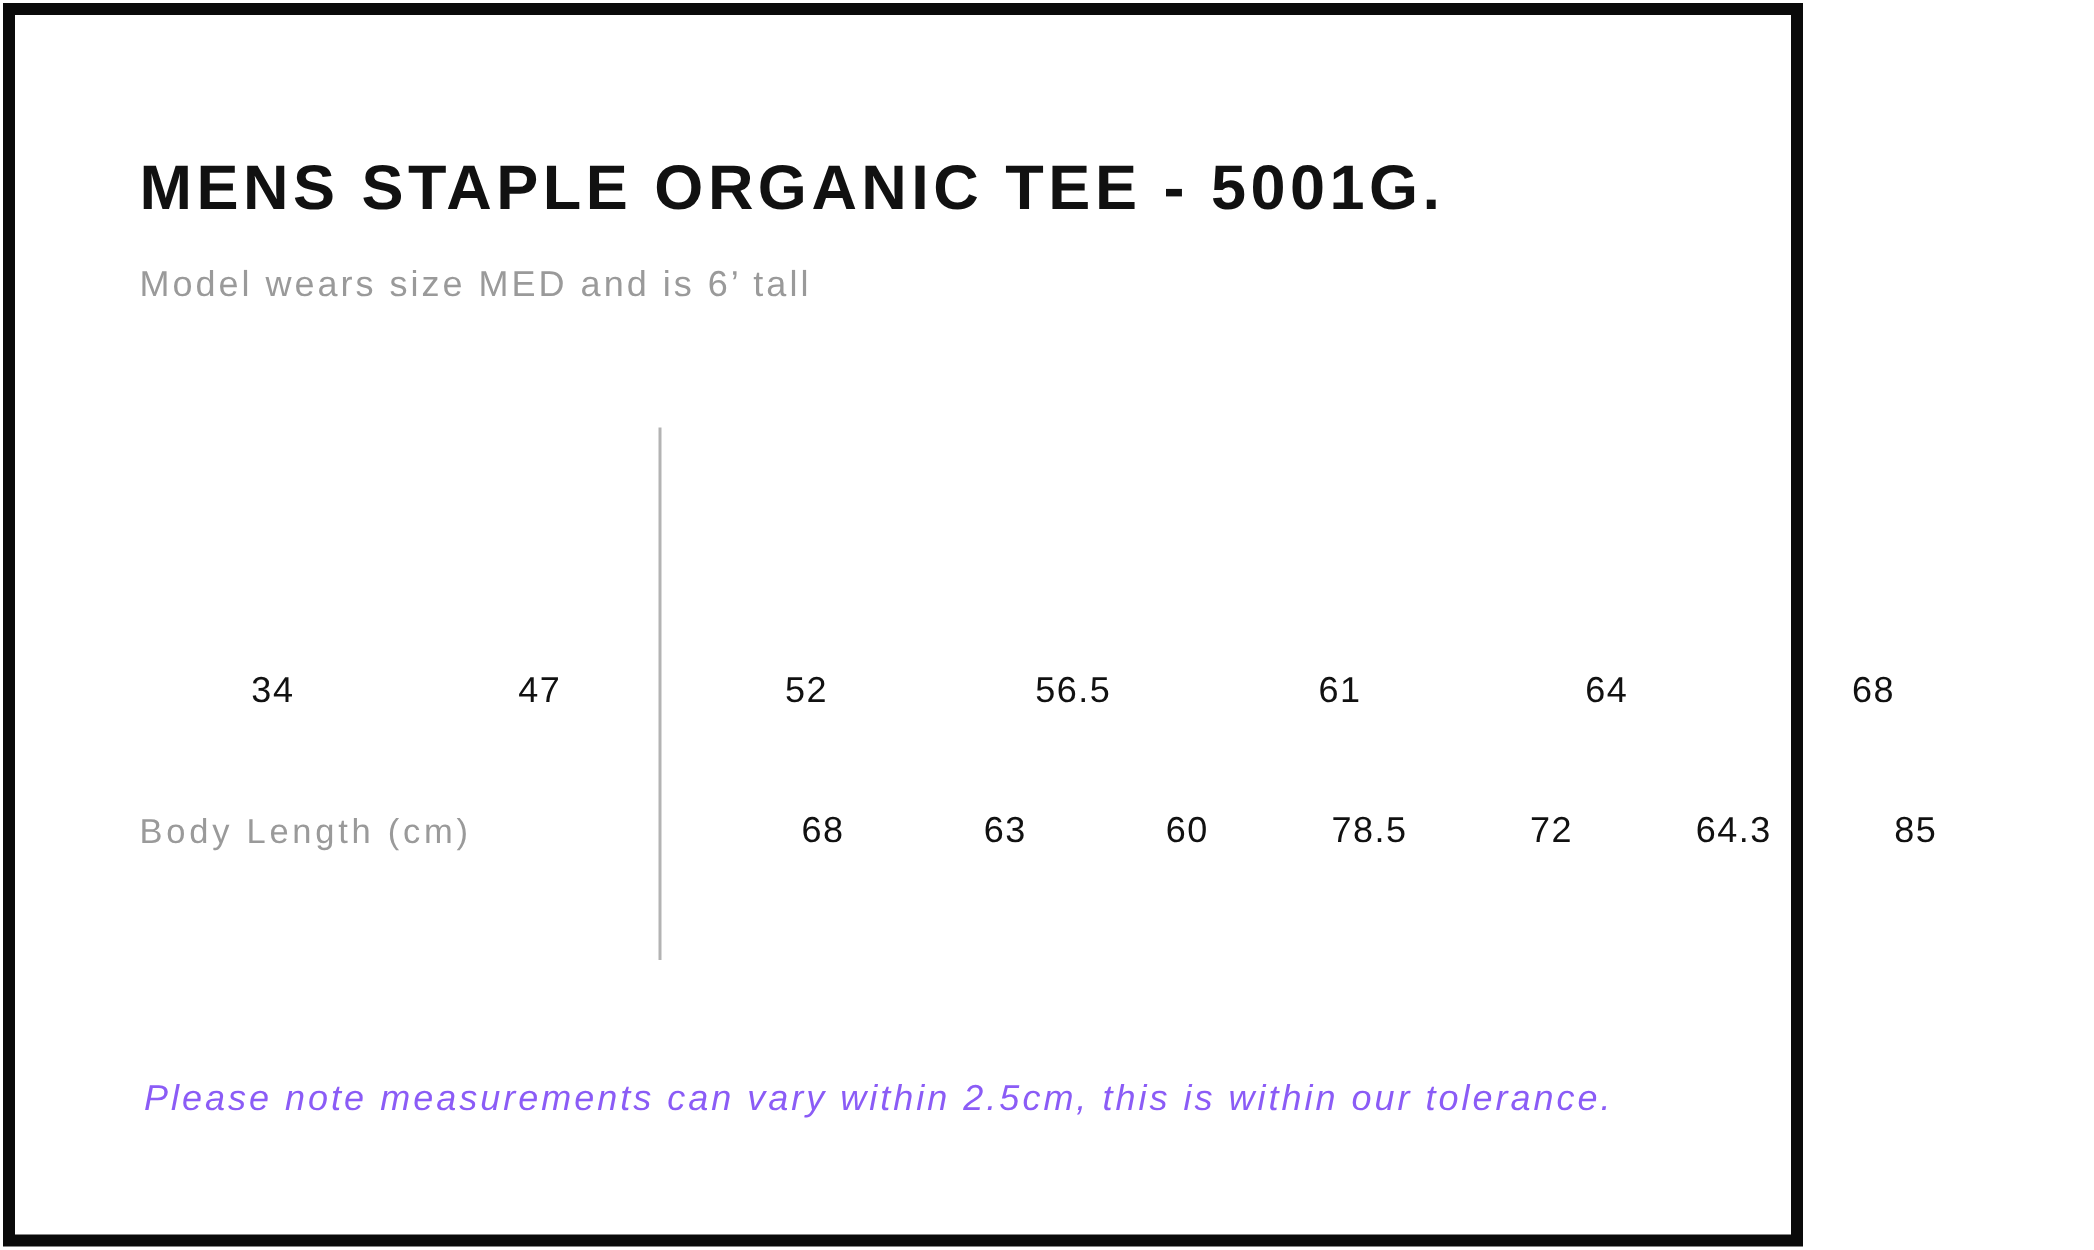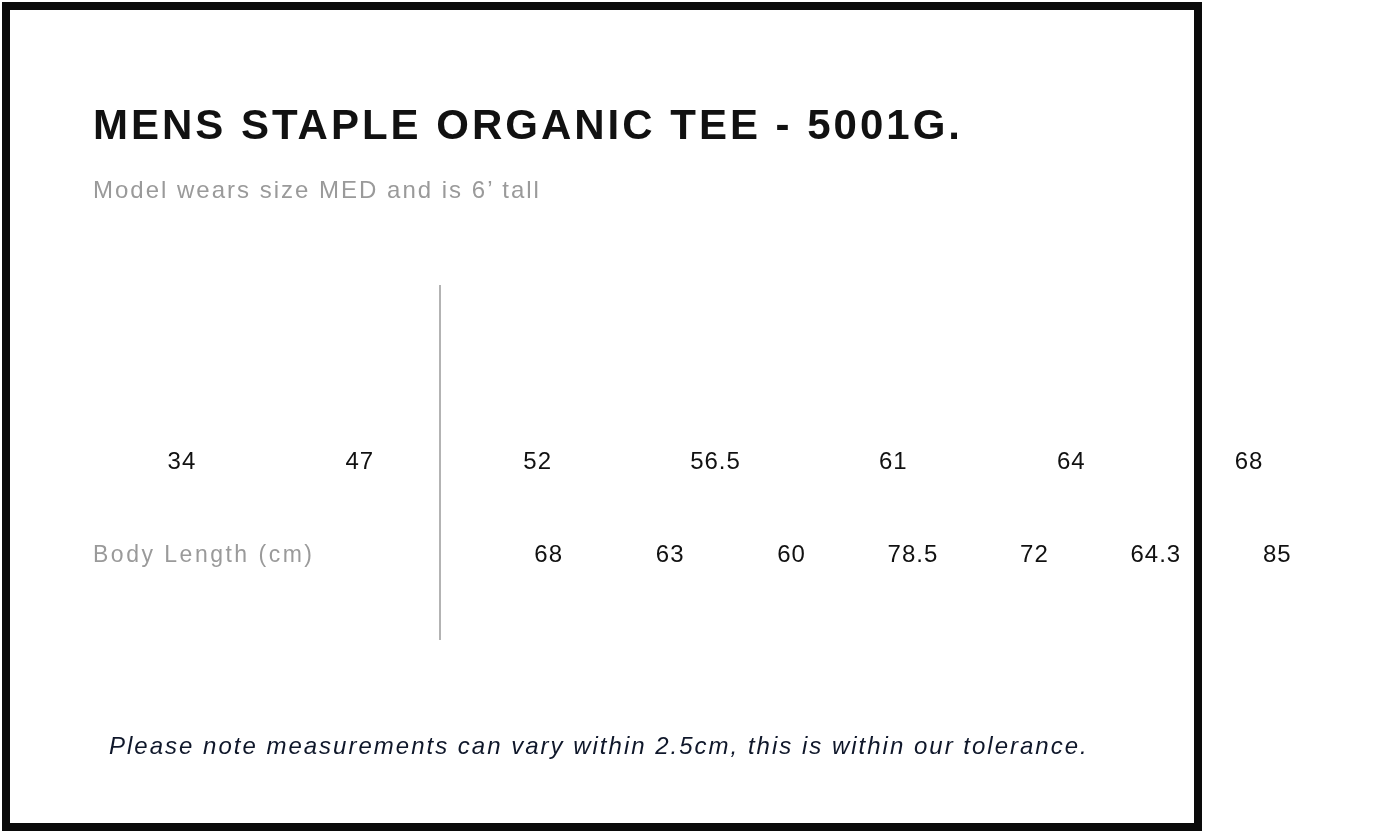--- a/index.html
+++ b/index.html
@@ -93,26 +93,26 @@
   }
   .trow.header .cell {
     font-weight: bold;
     font-size: 23px;
     letter-spacing: 2.5px;
   }
   .note {
     position: absolute;
     left: 83px;
     top: 705px;
-    margin: 16px;
+    margin: 3px;
     font-size: 24px;
     line-height: 30px;
     font-style: italic;
     letter-spacing: 2px;
-    color: #0f172a;
+    color: #8b5cf6;
     white-space: nowrap;
   }
 </style>
 </head>
 <body>
 
 <div class="page">
   <div class="frame">
 
     <h1 class="page-title">MENS STAPLE ORGANIC TEE - 5001G.</h1>

